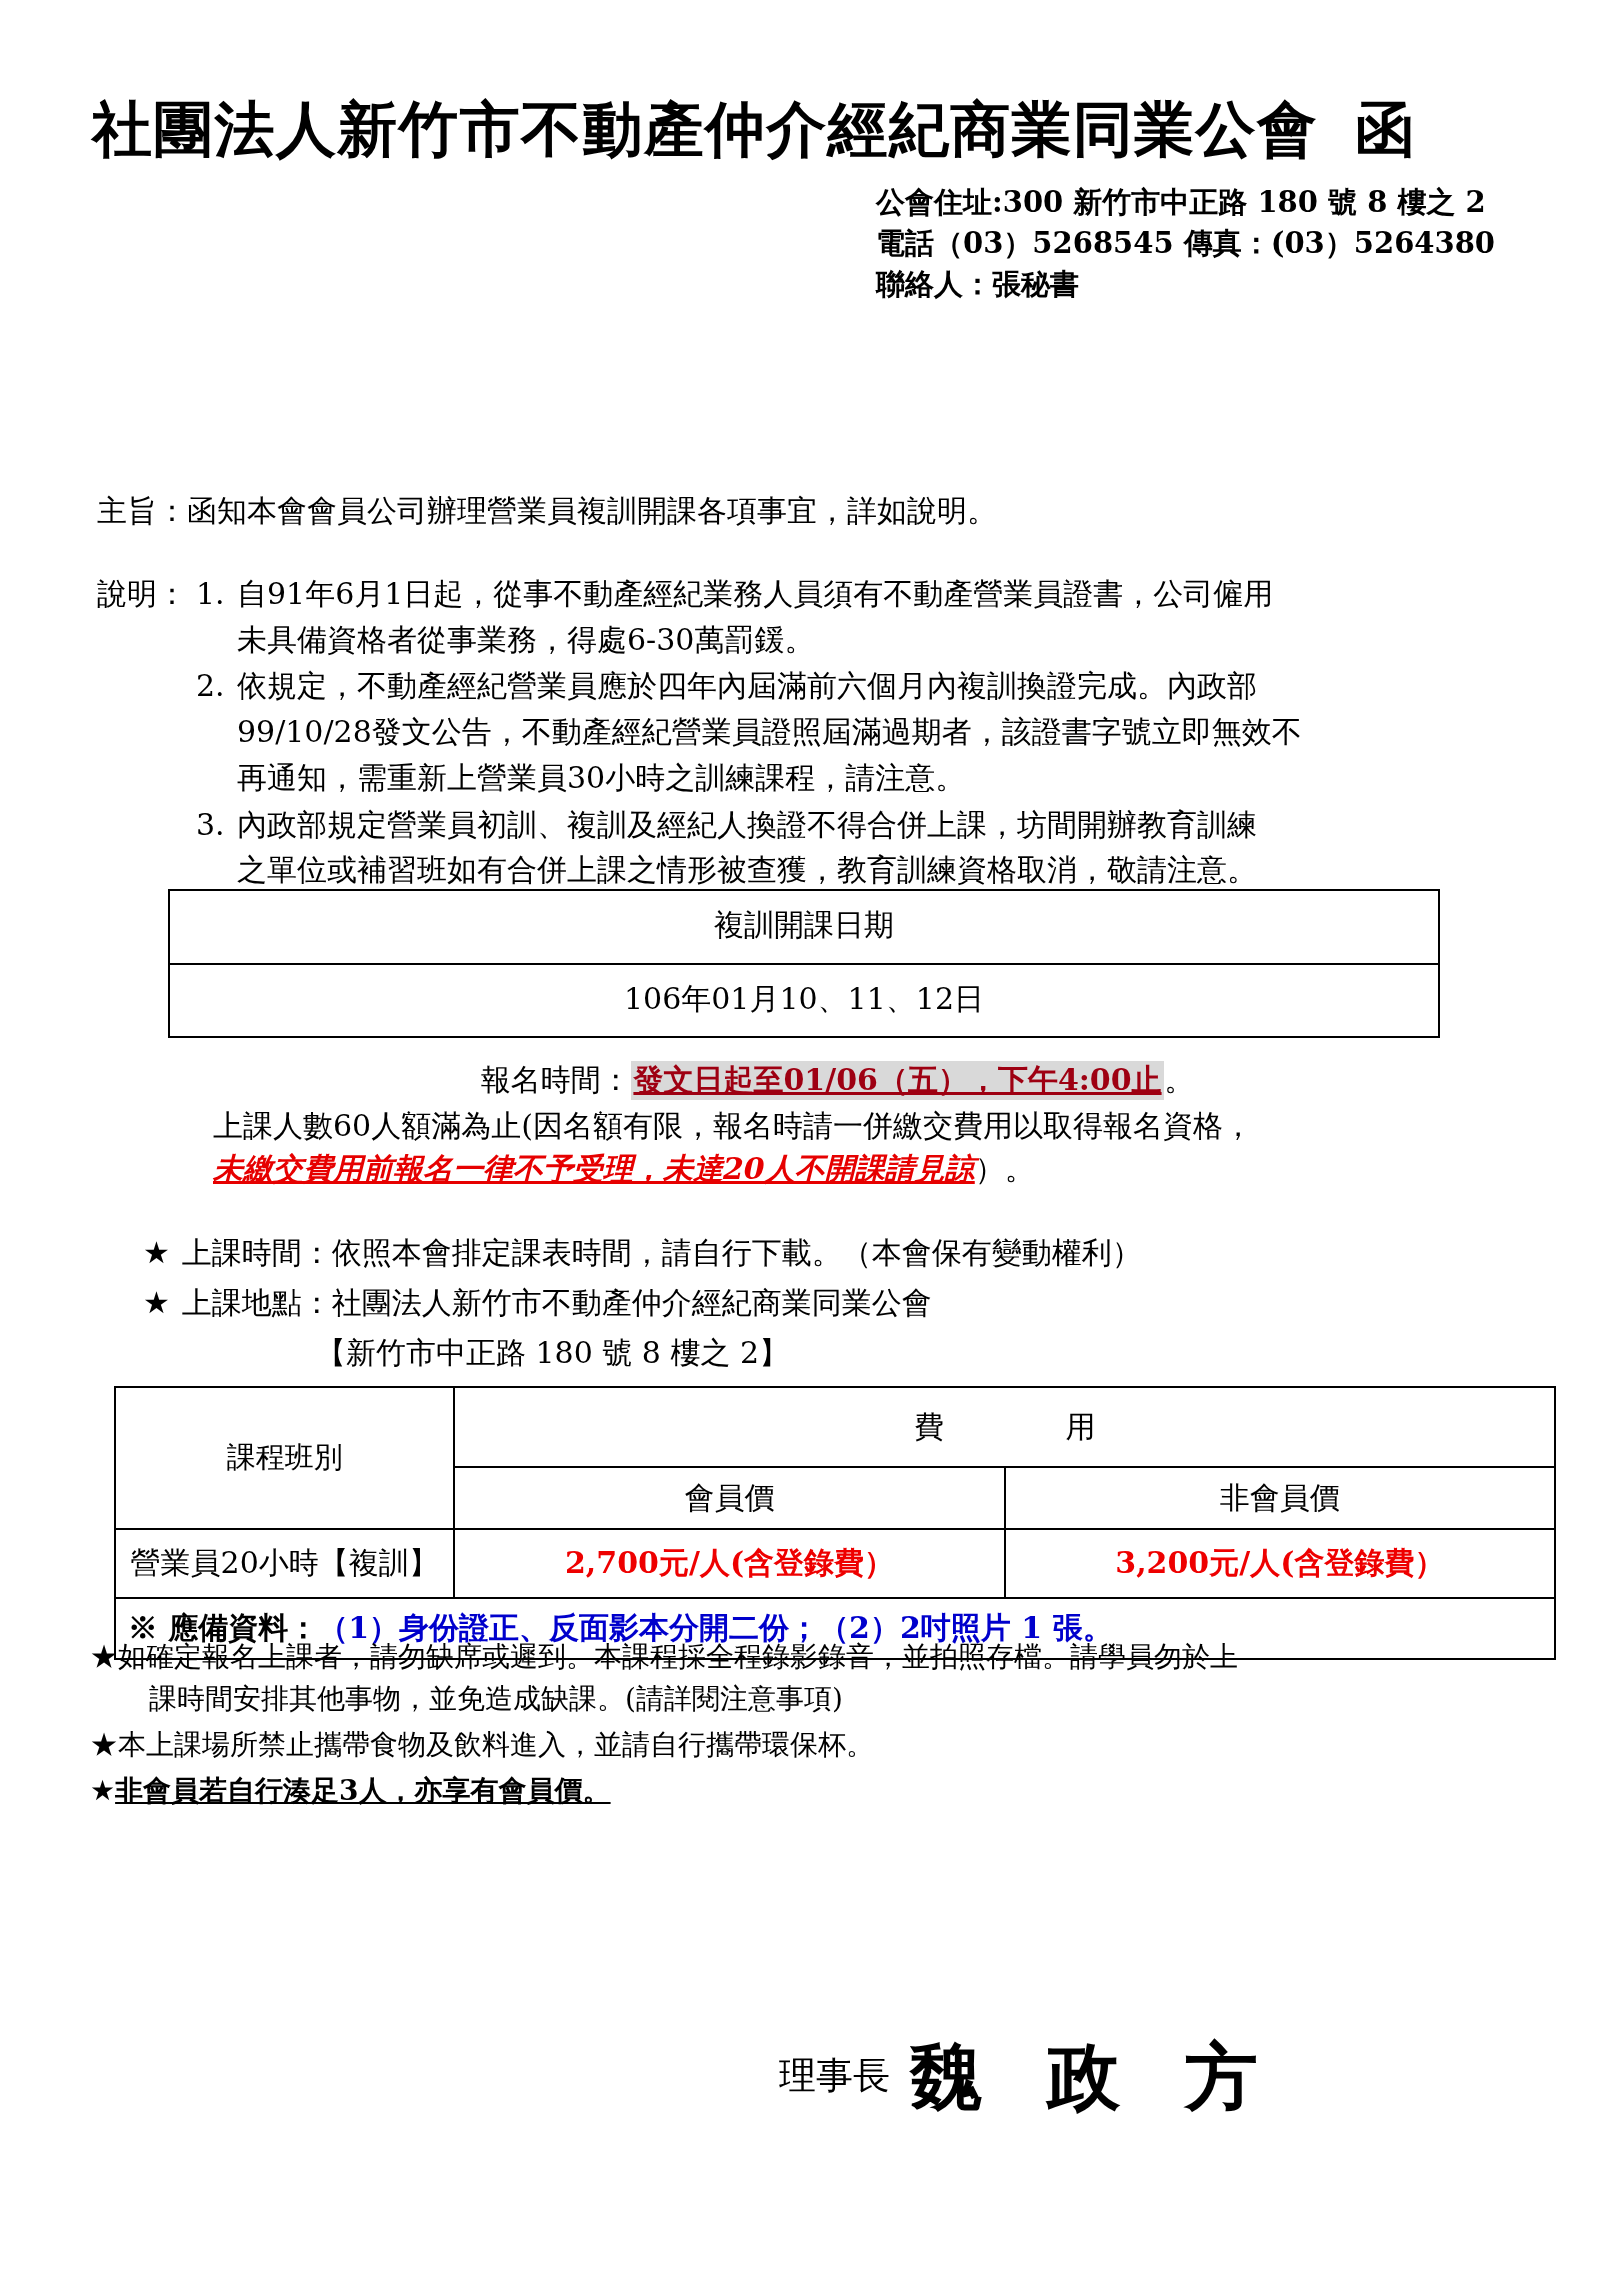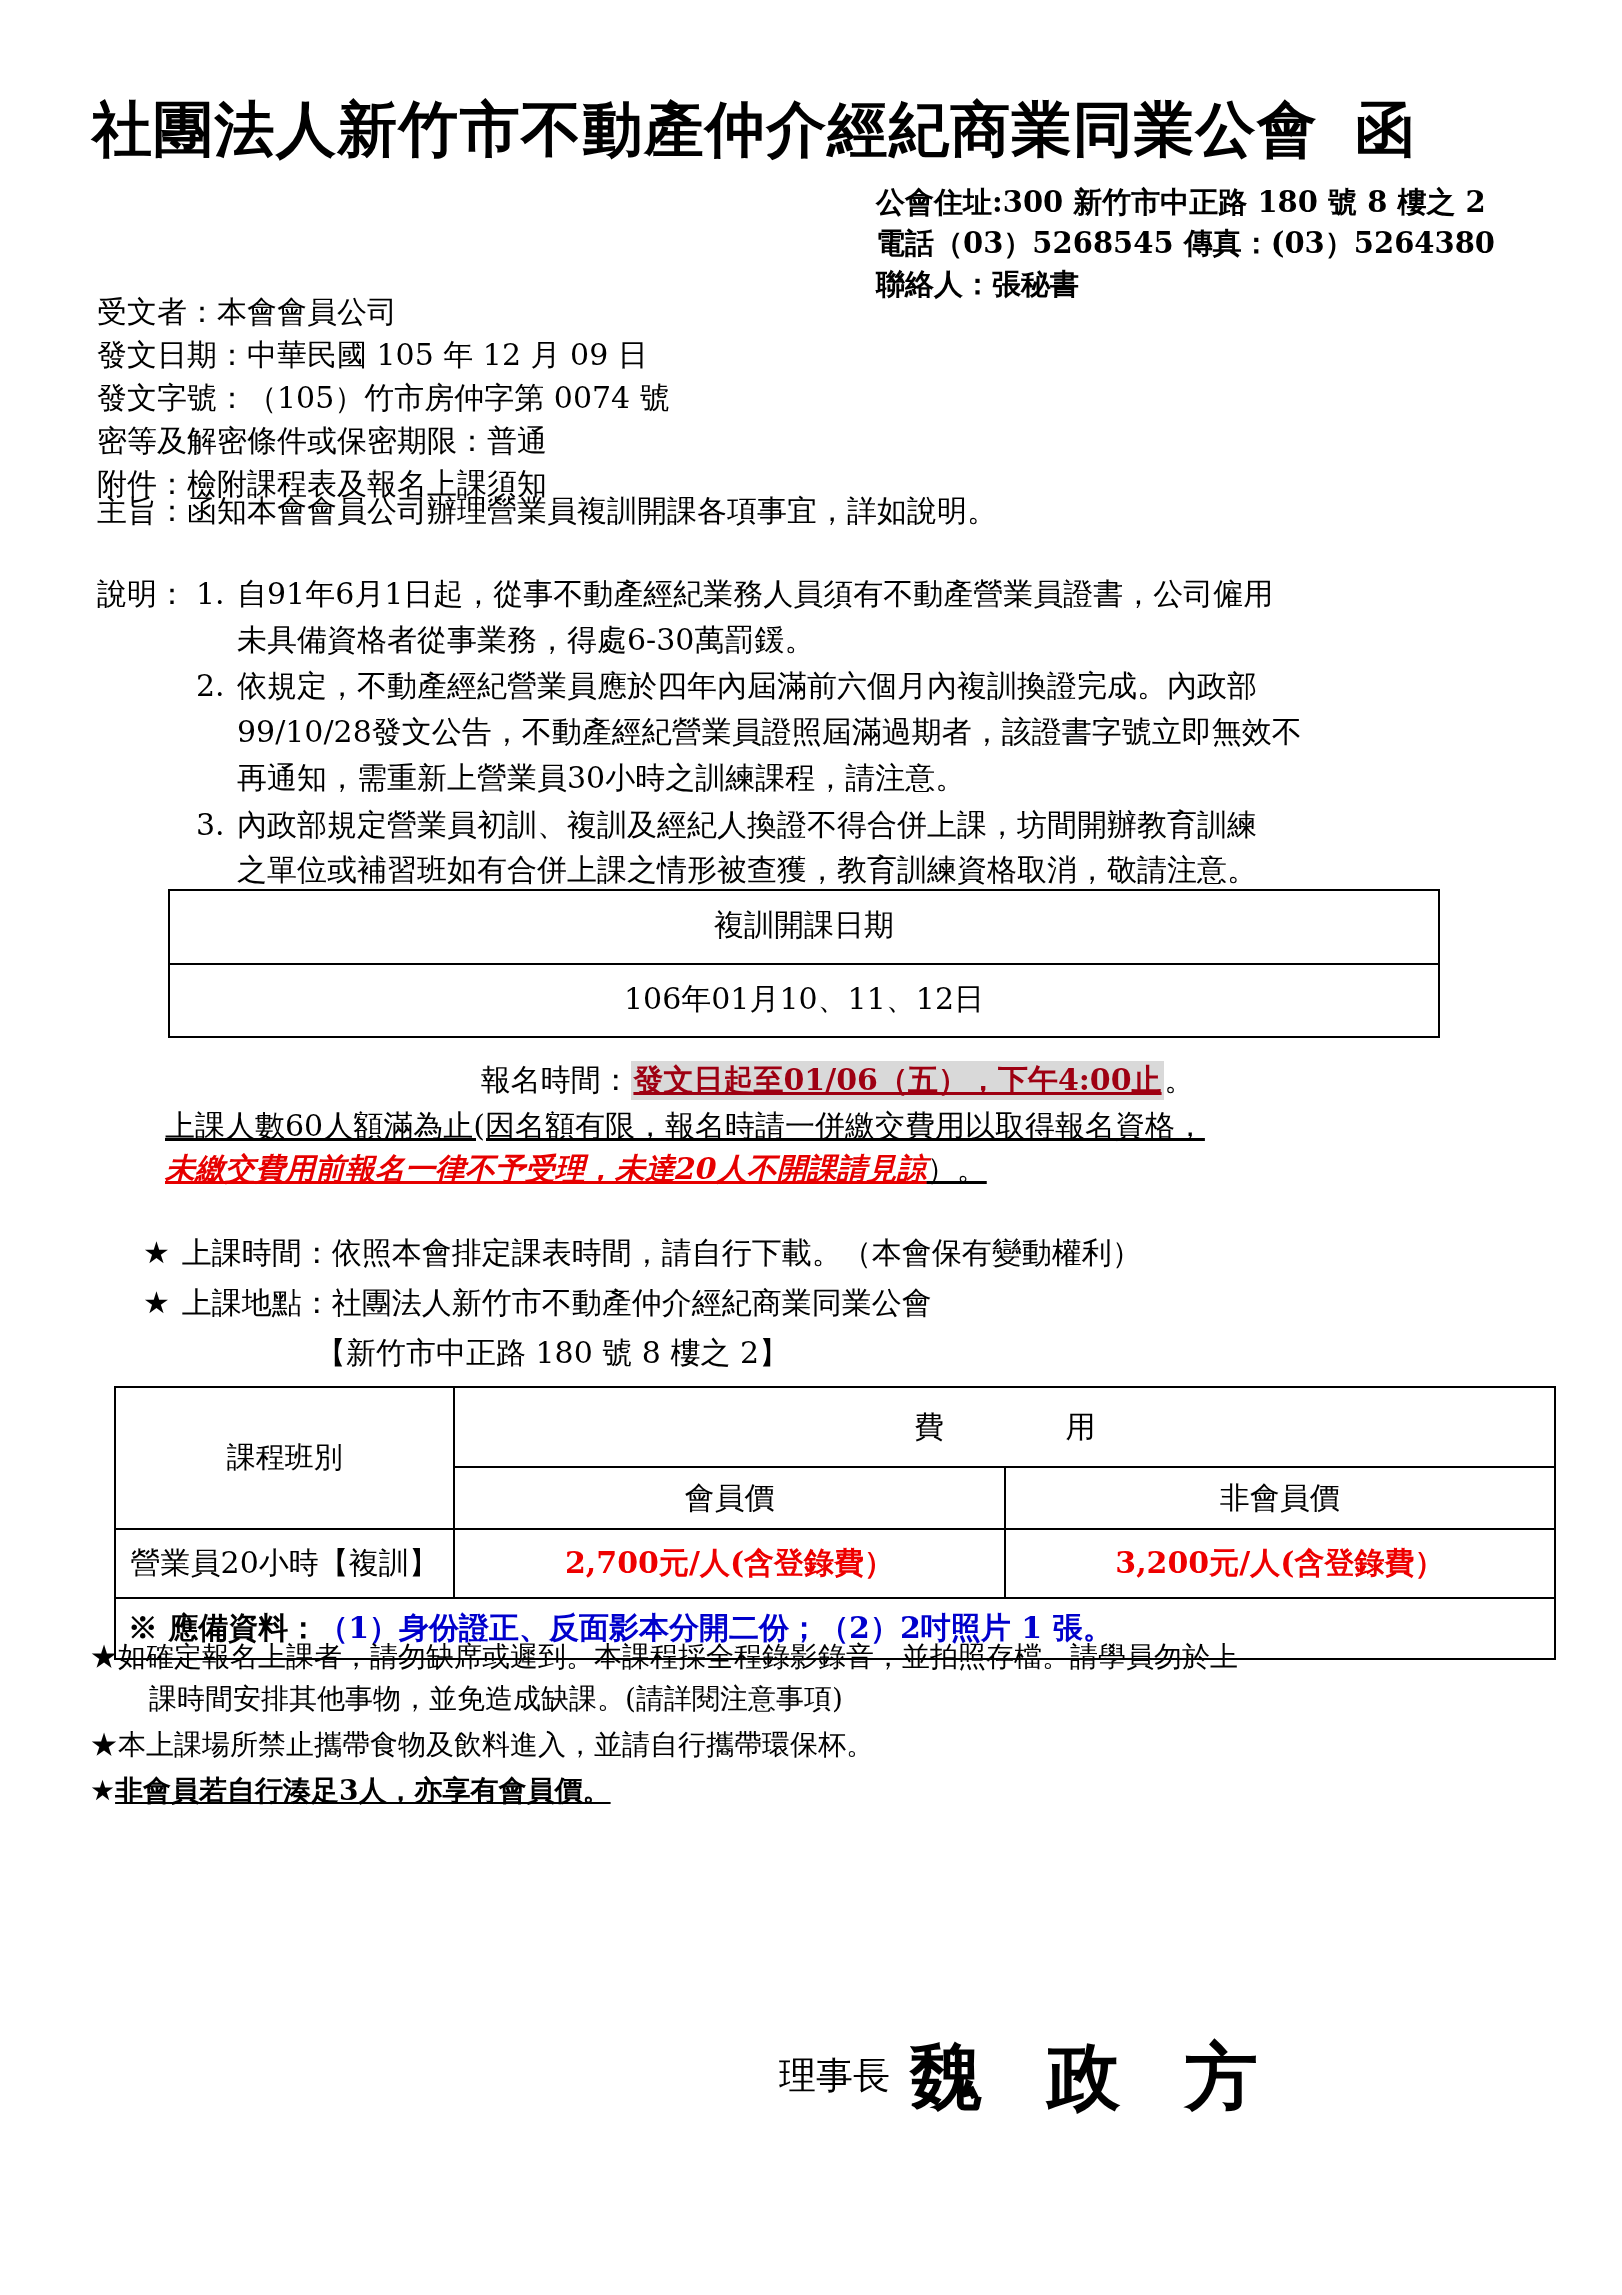--- a/index.html
+++ b/index.html
@@ -128,23 +128,22 @@
   }
   .reg-line1 { white-space: nowrap; text-align: center; }
   .hl-red {
     background: #d9d9d9;
     color: #9e0012;
     font-weight: bold;
     text-decoration: underline;
     padding: 1.3px 2.6px 2.6px 2.6px;
   }
   .reg-body {
-    margin-left: 54px;
+    margin-left: 102px;
     margin-top: 3.9px;
-    text-decoration: underline;
   }
   .red-bold-ital {
     color: #e60000;
     font-weight: bold;
     font-style: italic;
     text-decoration: underline;
   }
 
   
   .star-list {
@@ -250,27 +249,20 @@
   <div class="letterhead">
     <span>社團法人新竹市不動產仲介經紀商業同業公會</span><span class="doctype">函</span>
   </div>
 
   <div class="org-contact">
     <div>公會住址:300 新竹市中正路 180 號 8 樓之 2</div>
     <div>電話（03）5268545 傳真：(03）5264380</div>
     <div>聯絡人：張秘書</div>
   </div>
 
-  <div class="meta">
-    <div>受文者：本會會員公司</div>
-    <div>發文日期：中華民國 105 年 12 月 09 日</div>
-    <div>發文字號：（105）竹市房仲字第 0074 號</div>
-    <div>密等及解密條件或保密期限：普通</div>
-    <div>附件：檢附課程表及報名上課須知</div>
-  </div>
 
   <div class="subject">
     <span>主旨：</span><span>函知本會會員公司辦理營業員複訓開課各項事宜，詳如說明。</span>
   </div>
 
   <div class="explain">
     <div class="explain-label">說明：</div>
     <ul class="explain-list">
       <li>
         <span class="num">1.</span>

